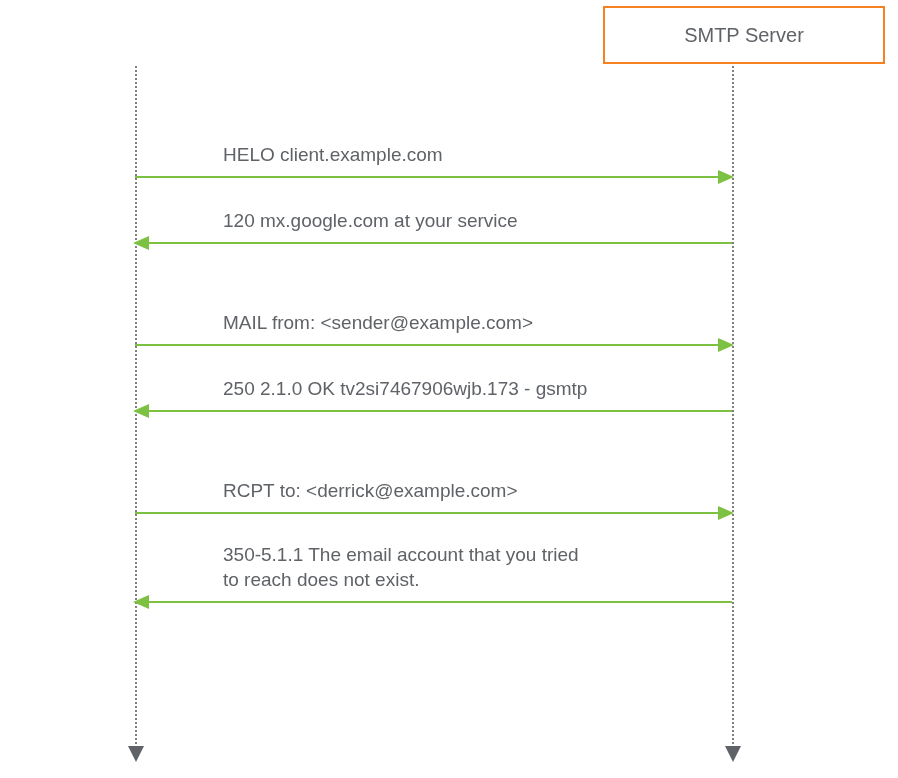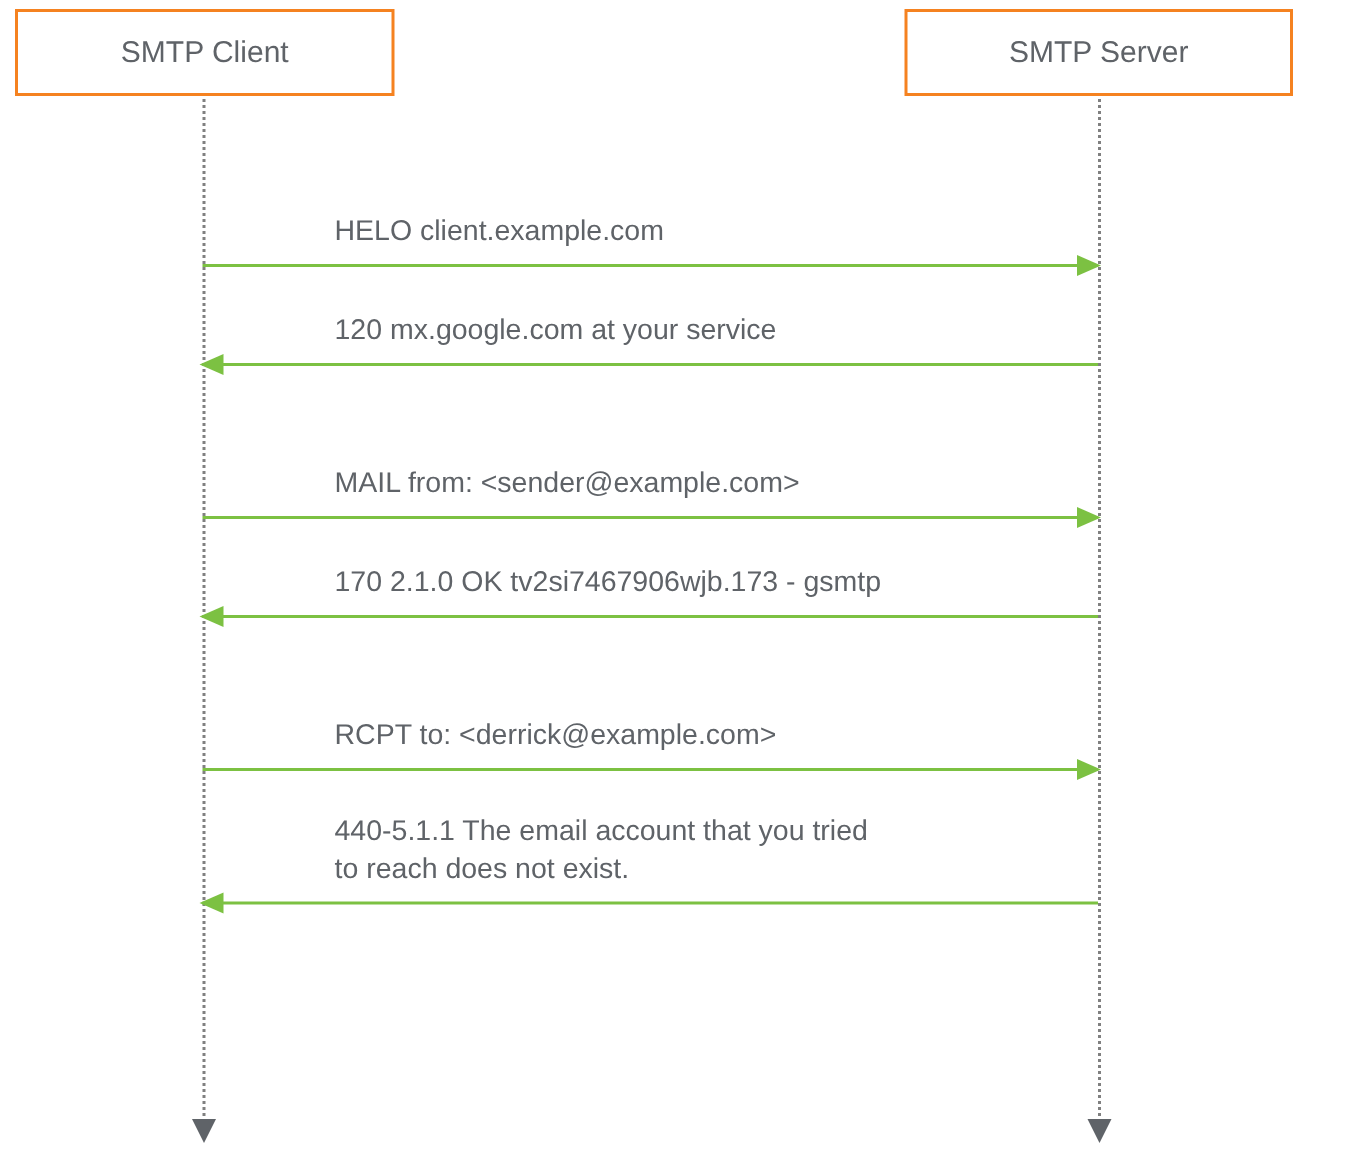--- a/index.html
+++ b/index.html
@@ -85,24 +85,21 @@
     border-top: 7px solid transparent;
     border-bottom: 7px solid transparent;
     border-right: 16px solid #7cc142;
   }
 </style>
 </head>
 <body>
 
 <div class="canvas">
 
-  <div class="participant" style="left:10px; width:253px;">
-    <span>SMTP Client</span>
-  </div>
-  <div class="participant" style="left:603px; width:259px;">
+  <div class="participant" style="left:603px; width:282px;">
     <span>SMTP Server</span>
   </div>
 
   <div class="lifeline" style="left:135px;"></div>
   <div class="lifeline" style="left:732px;"></div>
   <div class="lifeline-arrow" style="left:128px; bottom:16px;"></div>
   <div class="lifeline-arrow" style="left:725px; bottom:16px;"></div>
 
   <div class="msg" style="top:178px; height:0;">
     <div class="label">HELO client.example.com</div>
@@ -116,31 +113,31 @@
     <div class="arrow-left"></div>
   </div>
 
   <div class="msg" style="top:346px; height:0;">
     <div class="label">MAIL from: &lt;sender@example.com&gt;</div>
     <div class="line"></div>
     <div class="arrow-right"></div>
   </div>
 
   <div class="msg" style="top:412px; height:0;">
-    <div class="label">170 2.1.0 OK tv2si7467906wjb.173 - gsmtp</div>
+    <div class="label">250 2.1.0 OK tv2si7467906wjb.173 - gsmtp</div>
     <div class="line"></div>
     <div class="arrow-left"></div>
   </div>
 
   <div class="msg" style="top:514px; height:0;">
     <div class="label">RCPT to: &lt;derrick@example.com&gt;</div>
     <div class="line"></div>
     <div class="arrow-right"></div>
   </div>
 
   <div class="msg" style="top:603px; height:0;">
-    <div class="label">440-5.1.1 The email account that you tried
+    <div class="label">350-5.1.1 The email account that you tried
 to reach does not exist.</div>
     <div class="line"></div>
     <div class="arrow-left"></div>
   </div>
 
 </div>
 
 </body></html>

